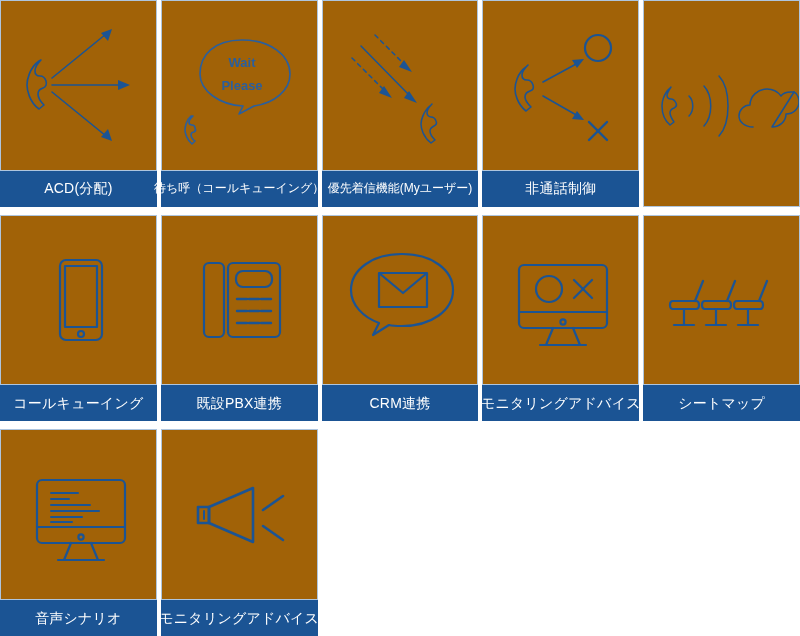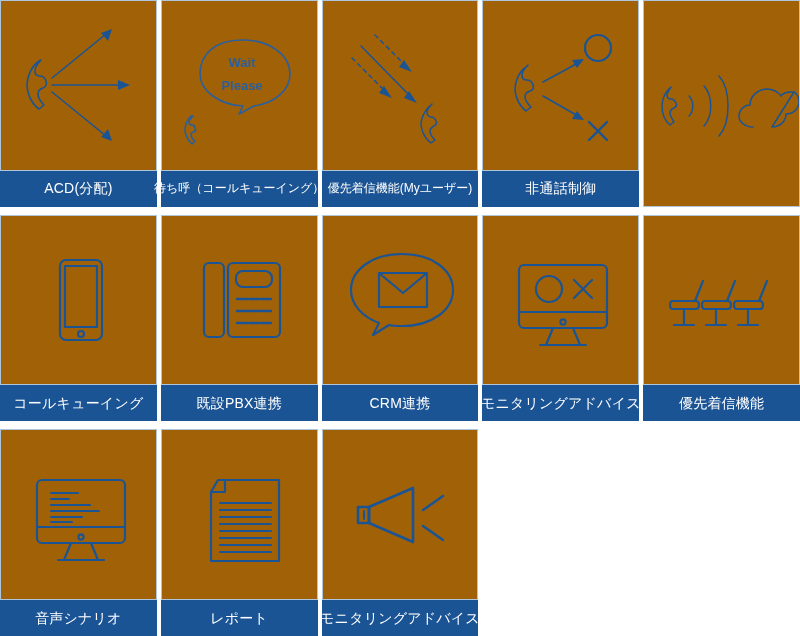--- a/index.html
+++ b/index.html
@@ -238,21 +238,21 @@
           </g>
           <g transform="translate(64,0)">
             <path d="M24 76 L47 76 C49 76 50 78 50 80 C50 82 49 84 47 84 L24 84 C22 84 21 82 21 80 C21 78 22 76 24 76 Z"></path>
             <line x1="35" y1="84" x2="35" y2="100"></line>
             <line x1="25" y1="100" x2="45" y2="100"></line>
             <line x1="46" y1="76" x2="54" y2="56"></line>
           </g>
         </g>
       </svg>
     </div>
-    <div class="label-bar">優先着信機能</div>
+    <div class="label-bar">シートマップ</div>
   </div>
 
   <div class="cell">
     <div class="icon-card">
       <svg width="150" height="150" viewBox="0 0 150 150">
         <g fill="none" stroke="#1b5494" stroke-width="2.2" stroke-linejoin="round" stroke-linecap="round">
           <rect x="31" y="40" width="88" height="63" rx="5"></rect>
           <line x1="31" y1="87" x2="119" y2="87"></line>
           <circle cx="75" cy="97" r="2.6"></circle>
           <polyline points="65,103 58,120 92,120 85,103"></polyline>
@@ -264,41 +264,20 @@
             <line x1="45" y1="71" x2="93" y2="71"></line>
             <line x1="45" y1="77" x2="76" y2="77"></line>
             <line x1="45" y1="82" x2="66" y2="82"></line>
           </g>
         </g>
       </svg>
     </div>
     <div class="label-bar">音声シナリオ</div>
   </div>
 
-  <div class="cell">
-    <div class="icon-card">
-      <svg width="150" height="150" viewBox="0 0 150 150">
-        <g fill="none" stroke="#1b5494" stroke-width="2.2" stroke-linejoin="round" stroke-linecap="round">
-          <path d="M51 40 L96 40 L112 40 L112 121 L44 121 L44 52 Z"></path>
-          <polyline points="44,52 58,52 58,40"></polyline>
-          <g stroke-width="2">
-            <line x1="53" y1="63" x2="104" y2="63"></line>
-            <line x1="53" y1="70" x2="104" y2="70"></line>
-            <line x1="53" y1="77" x2="104" y2="77"></line>
-            <line x1="53" y1="84" x2="104" y2="84"></line>
-            <line x1="53" y1="91" x2="104" y2="91"></line>
-            <line x1="53" y1="98" x2="104" y2="98"></line>
-            <line x1="53" y1="105" x2="104" y2="105"></line>
-            <line x1="53" y1="112" x2="104" y2="112"></line>
-          </g>
-        </g>
-      </svg>
-    </div>
-    <div class="label-bar">レポート</div>
-  </div>
 
   <div class="cell">
     <div class="icon-card">
       <svg width="150" height="150" viewBox="0 0 150 150">
         <g fill="none" stroke="#1b5494" stroke-width="2.6" stroke-linejoin="round" stroke-linecap="round">
           <path d="M42 67 L86 48 L86 102 L42 83 Z"></path>
           <rect x="31" y="67" width="11" height="16"></rect>
           <line x1="37" y1="71" x2="37" y2="79" stroke-width="2"></line>
           <line x1="96" y1="70" x2="116" y2="56"></line>
           <line x1="96" y1="86" x2="116" y2="100"></line>

